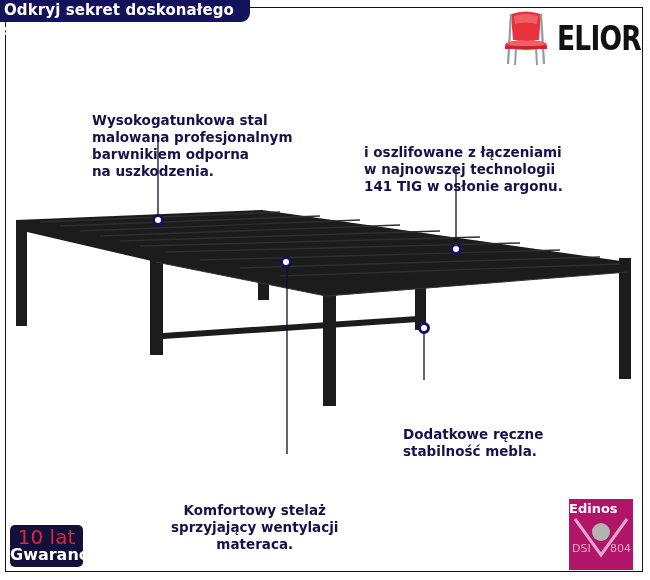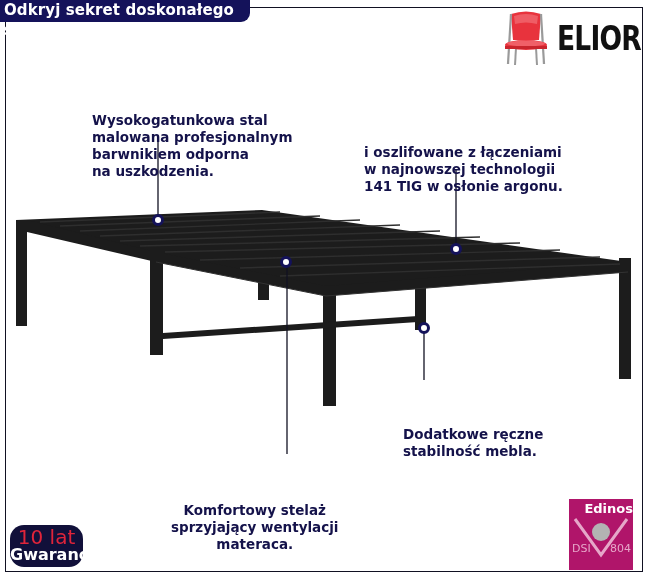--- a/index.html
+++ b/index.html
@@ -28,28 +28,28 @@
   }
   .callout {
     position: absolute; color: #14124a; font-weight: bold; font-size: 13.5px; line-height: 17px;
     white-space: nowrap;
     margin-top: 43px;
   }
   .callout div { display: block; }
   .bed-svg { position: absolute; left: 0; top: 0; }
   .badge-warranty {
     position: absolute; left: 10px; top: 525px; width: 73px; height: 42px;
-    background: #11103a; border-radius: 14px; text-align: center;
+    background: #11103a; border-radius: 5px; text-align: center;
   }
   .badge-warranty .years { color: #e0243a; font-size: 20px; line-height: 22px; font-weight: normal; padding-top: 1px; }
   .badge-warranty .sub { color: #ffffff; font-size: 16px; line-height: 14px; font-weight: bold; }
   .badge-edinos {
     position: absolute; left: 569px; top: 499px; width: 64px; height: 71px; background: #b0156a;
   }
-  .badge-edinos .t1 { position: absolute; left: 0; top: 2px; width: 64px; text-align: right; color: #fff; font-weight: bold; font-size: 13px; }
+  .badge-edinos .t1 { position: absolute; left: 0; top: 2px; width: 64px; text-align: left; color: #fff; font-weight: bold; font-size: 13px; }
   .badge-edinos .dsi { position: absolute; left: 3px; top: 43px; color: #e6a7c9; font-size: 11px; }
   .badge-edinos .num { position: absolute; right: 2px; top: 43px; color: #e6a7c9; font-size: 11px; }
   .badge-edinos .t2 { position: absolute; left: 0; top: 56px; width: 64px; text-align: center; color: #fff; font-weight: bold; font-size: 11px; margin-top: 40px; }
 </style>
 </head>
 <body>
 
 <div class="frame"></div>
 
 <div class="header-tab">Odkryj sekret doskonałego snu</div>

